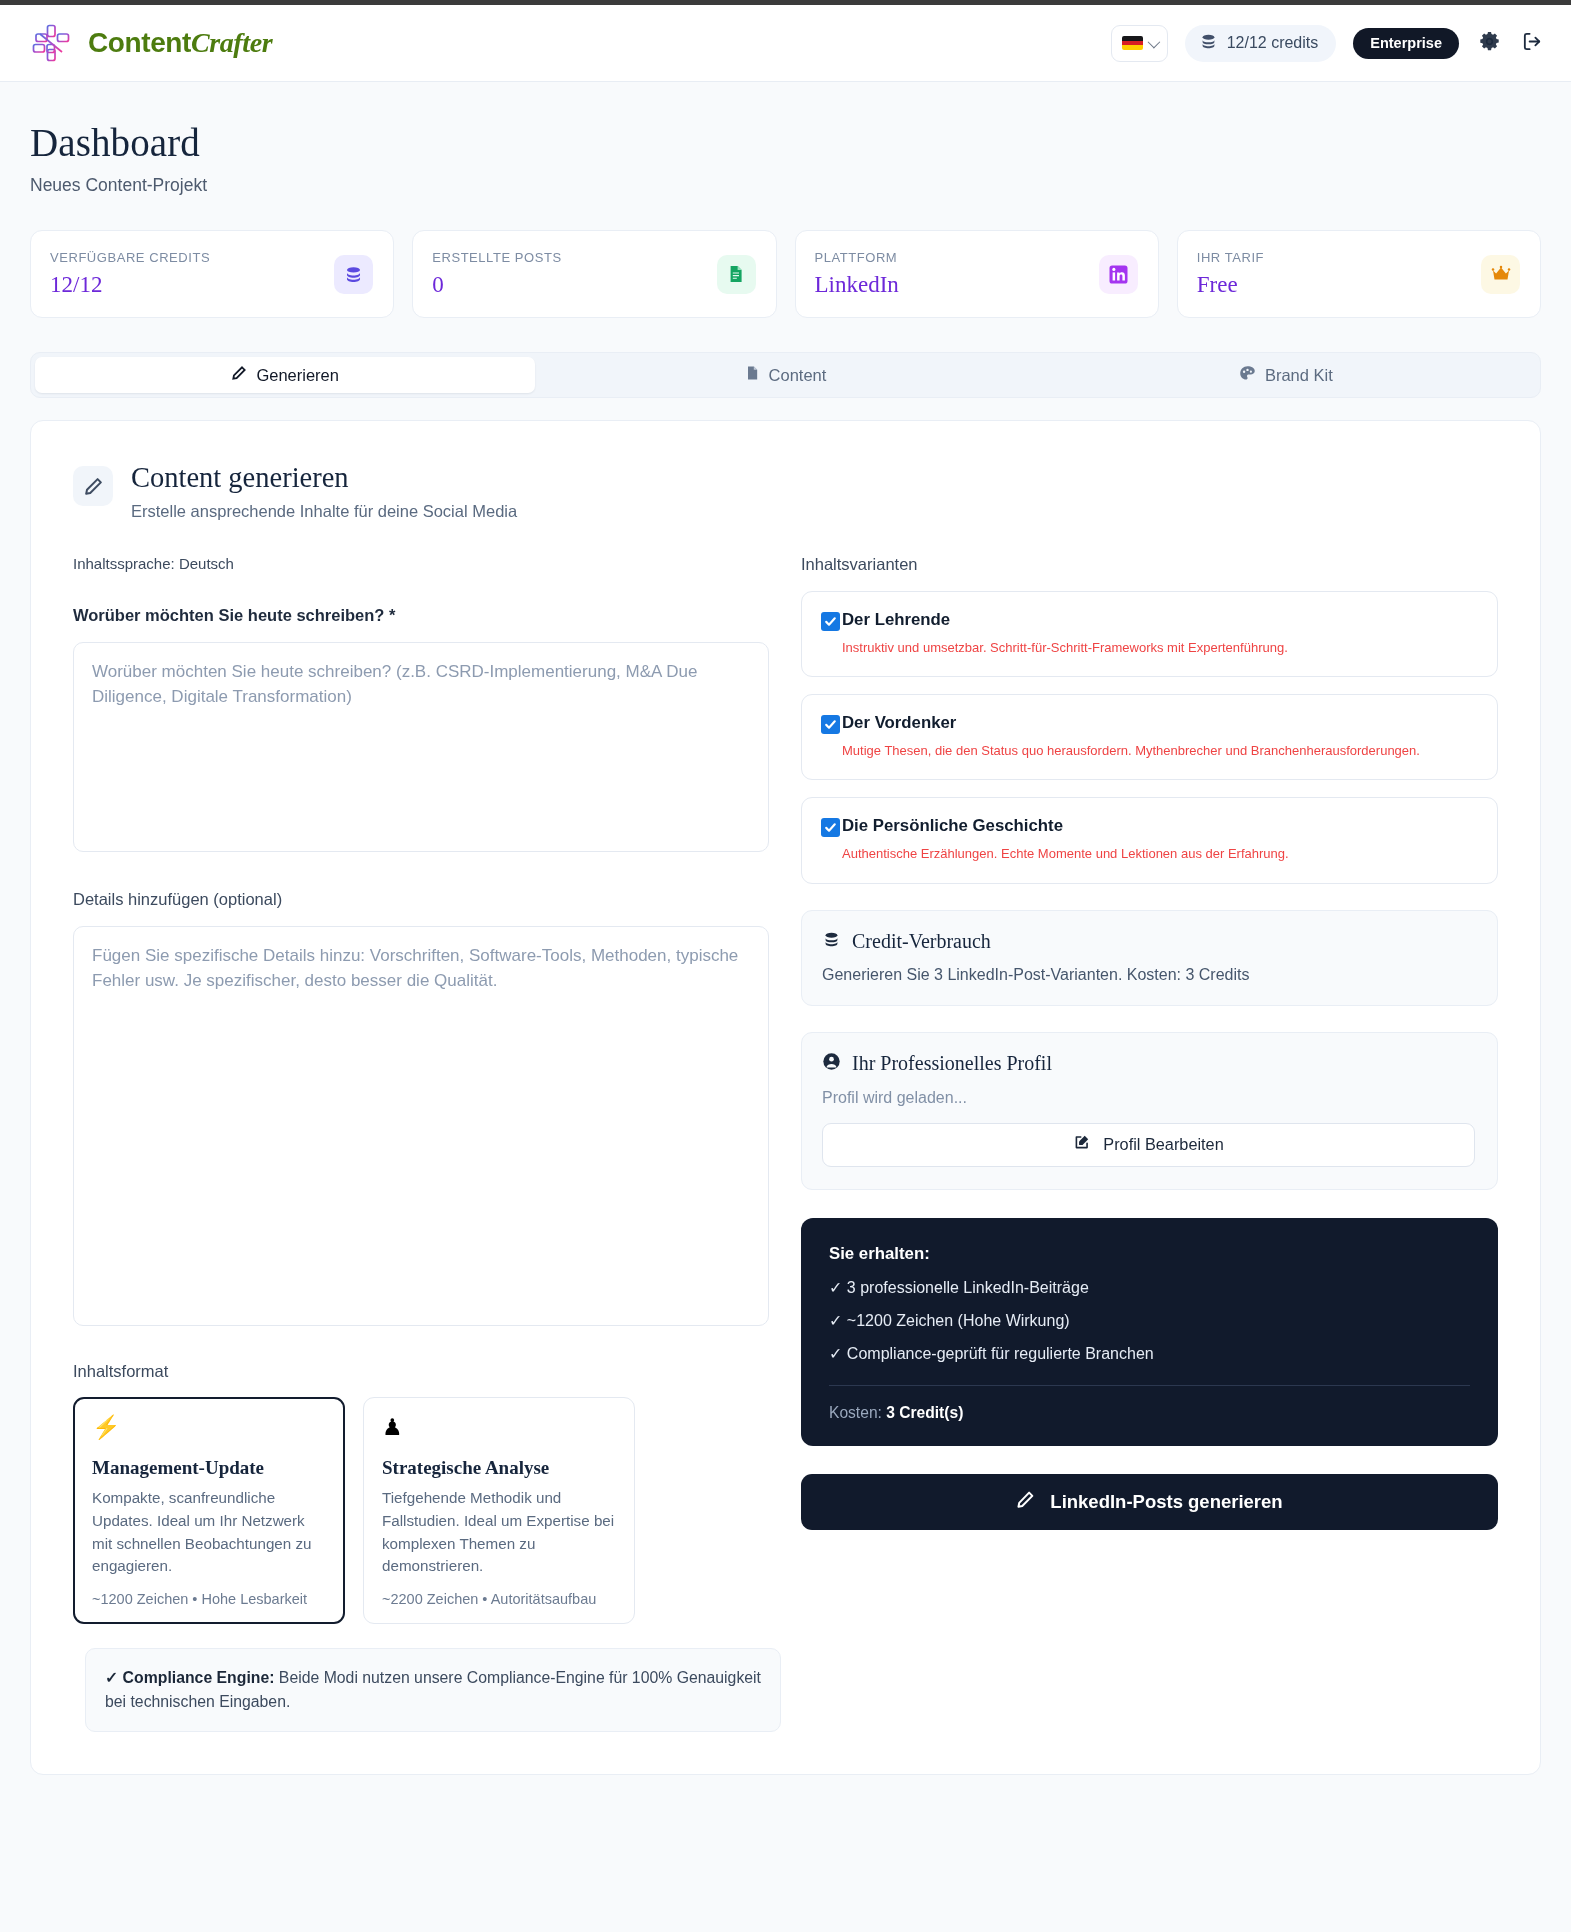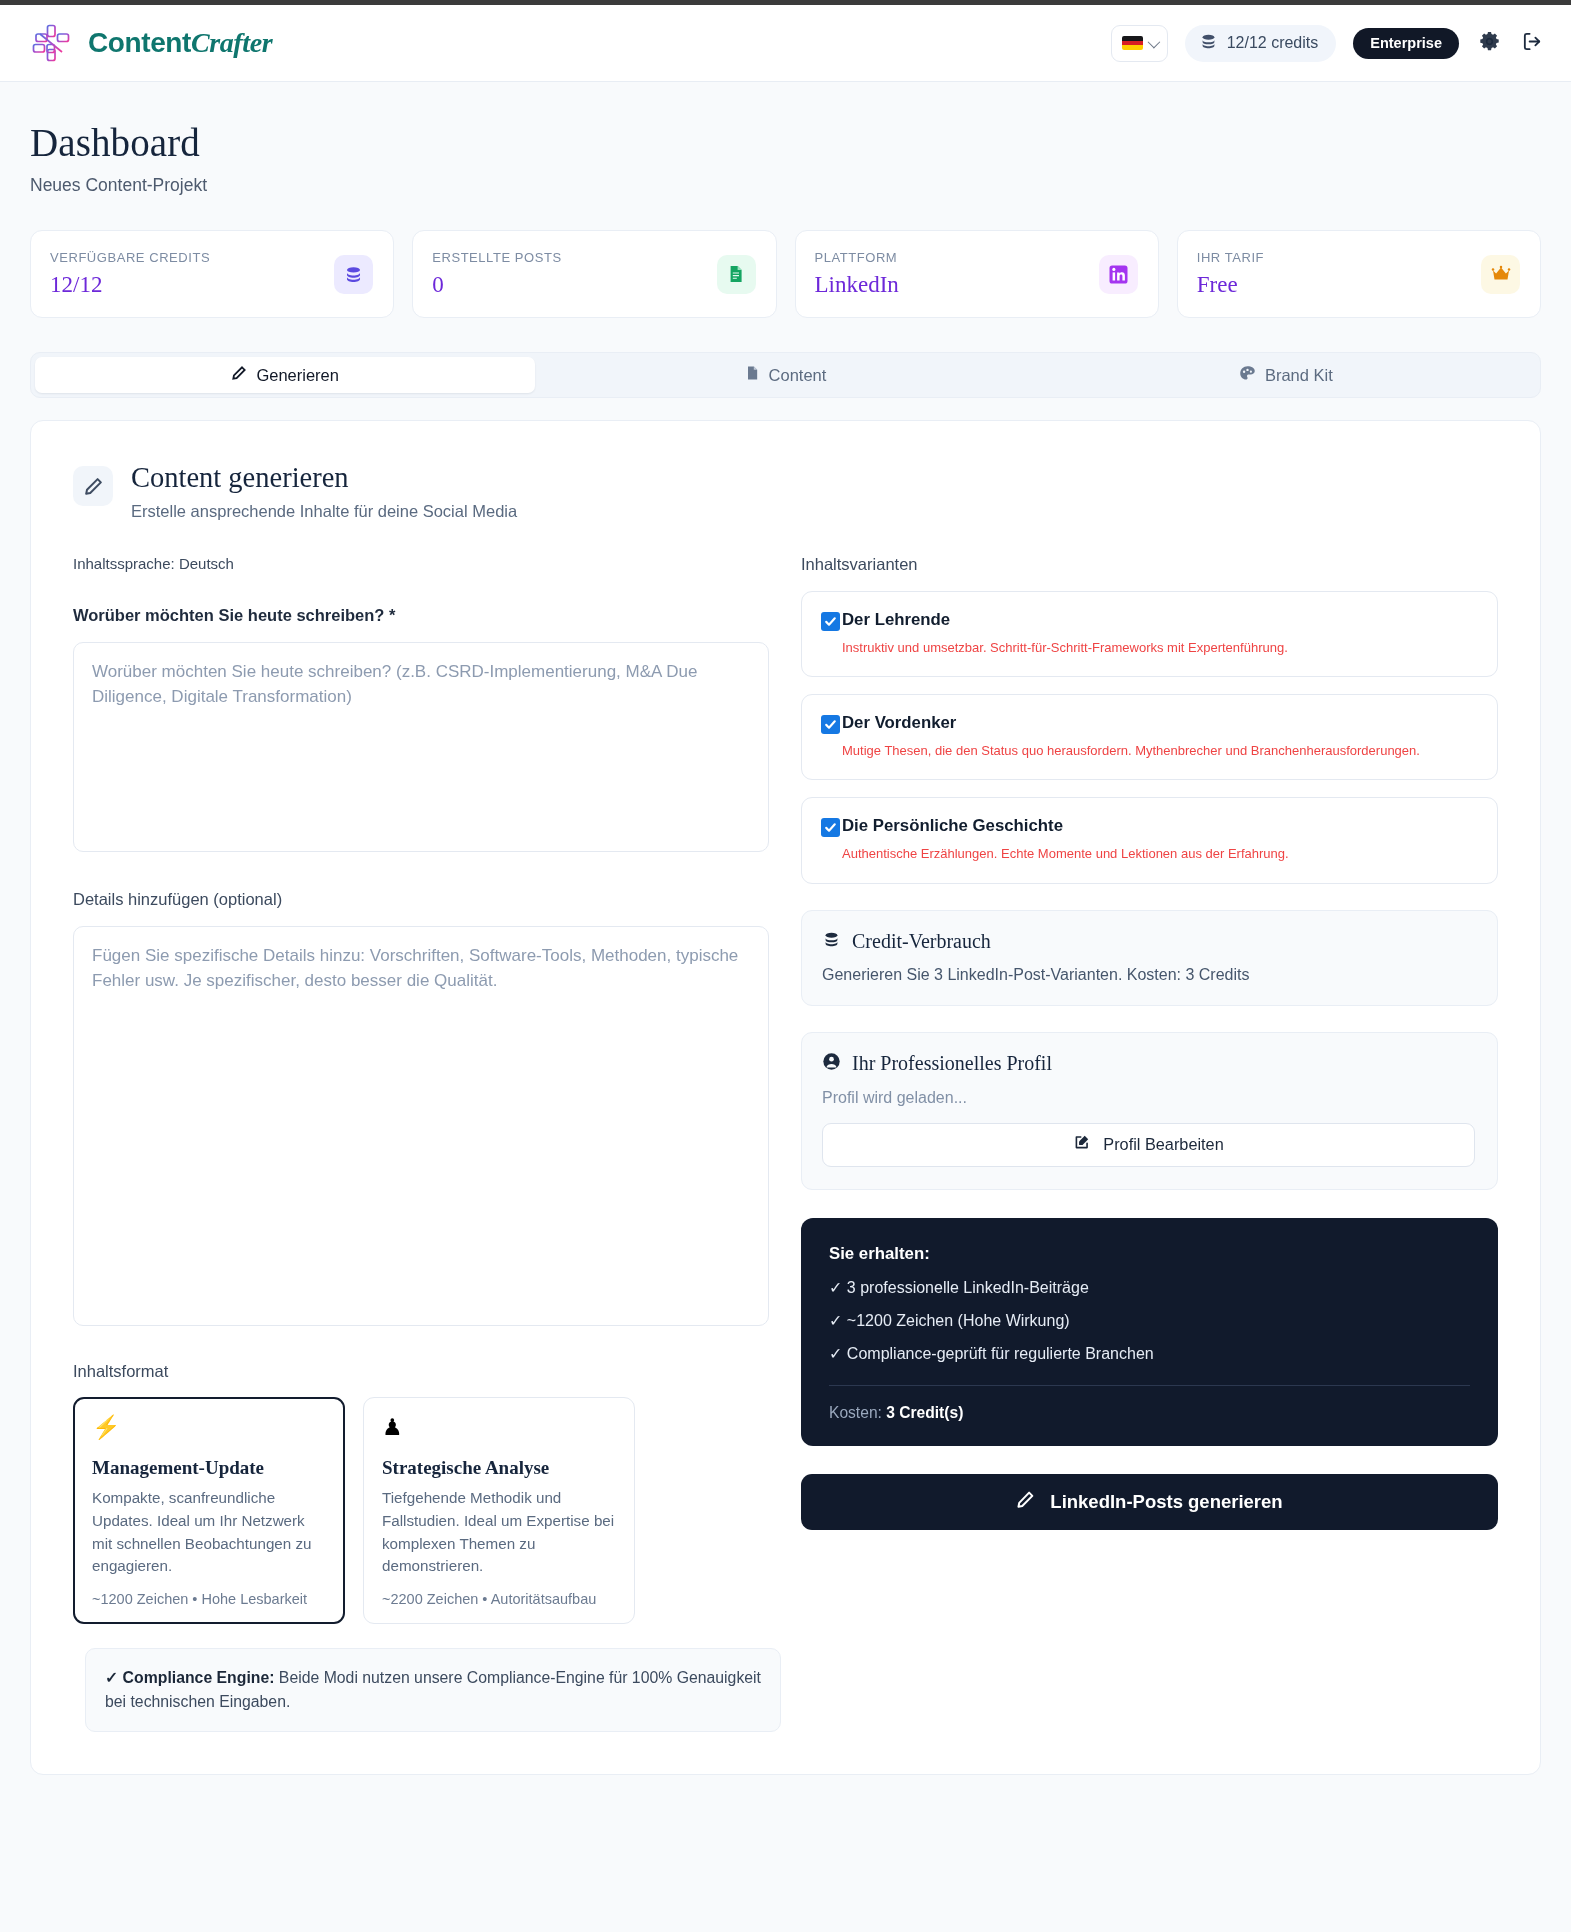--- a/index.html
+++ b/index.html
@@ -23,21 +23,21 @@
     border-bottom: 1px solid #e8edf4;
     display: flex;
     align-items: center;
     padding: 0 26px 0 30px;
   }
   .brand { display: flex; align-items: center; gap: 16px; }
   .logo-mark { width: 42px; height: 42px; position: relative; }
   .brand-name {
     font-size: 28px;
     letter-spacing: -0.4px;
-    color: #0f766e;
+    color: #4d7c0f;
     white-space: nowrap;
   }
   .brand-name .b1 { font-family: "Liberation Sans", sans-serif; font-weight: bold; }
   .brand-name .b2 { font-family: "Liberation Serif", serif; font-style: italic; font-weight: bold; }
 
   .header-right { margin-left: auto; display: flex; align-items: center; gap: 17px; }
 
   .lang-btn {
     width: 57px; height: 37px;
     border: 1px solid #e4e9f1;

